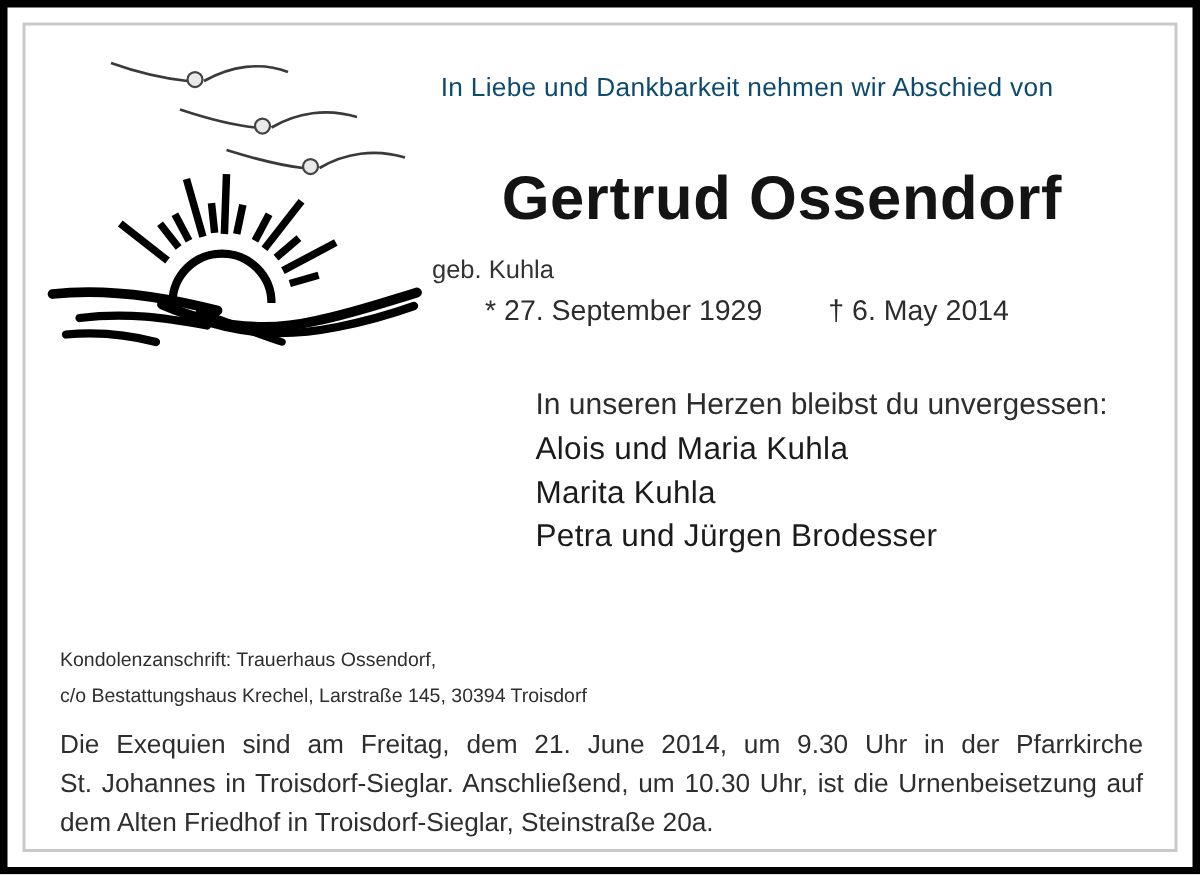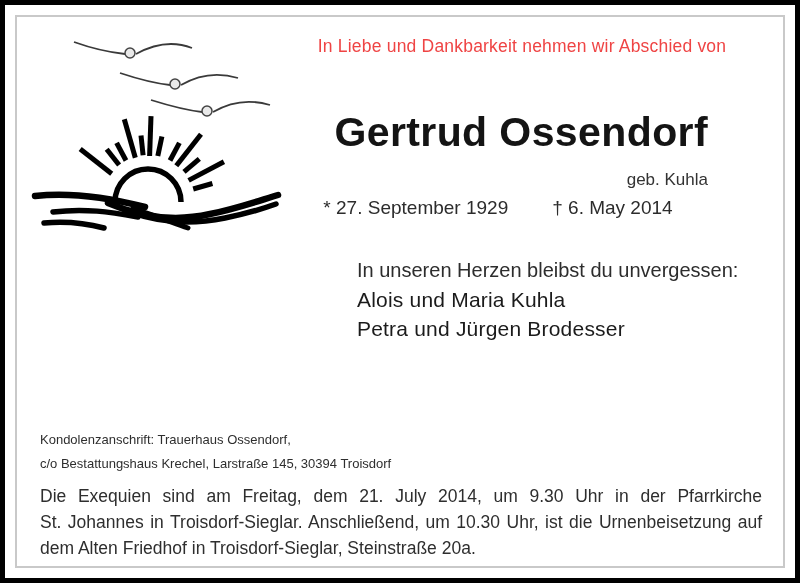--- a/index.html
+++ b/index.html
@@ -10,31 +10,31 @@
     font-family:"Liberation Sans","DejaVu Sans",sans-serif;
     color:#2a2a2a;
     overflow:hidden;
   }
   .outer-frame{position:absolute;inset:0;border:5px solid #000;pointer-events:none;}
   .inner-frame{position:absolute;inset:15px;border:2px solid #c9c9c9;pointer-events:none;}
 
   .illustration{position:absolute;left:30px;top:25px;width:270px;height:215px;}
 
   .intro{
-    position:absolute;left:288px;top:36px;width:420px;
-    text-align:center;font-size:17.5px;color:#ef4444;letter-spacing:.2px;margin-left:24px;
+    position:absolute;left:288px;top:48px;width:420px;
+    text-align:center;font-size:17.5px;color:#0c4a6e;letter-spacing:.2px;
   }
   .name{
     position:absolute;left:288px;top:110px;width:420px;
     text-align:right;font-size:41px;font-weight:700;color:#141414;
     letter-spacing:.4px;line-height:1.1;
   }
   .maiden{
     position:absolute;left:288px;top:170px;width:420px;
-    text-align:right;font-size:17px;color:#333;
+    text-align:left;font-size:17px;color:#333;
   }
   .dates{
     position:absolute;left:288px;top:197px;width:420px;
     display:flex;justify-content:center;gap:44px;
     font-size:19px;color:#2c2c2c;
   }
 
   .mourners{position:absolute;left:357px;top:256px;}
   .mline{font-size:20px;line-height:29px;color:#2d2d2d;}
   .mname{font-size:21px;font-weight:400;line-height:29px;color:#1b1b1b;letter-spacing:.2px;}
@@ -108,26 +108,27 @@
   <div class="maiden">geb. Kuhla</div>
 
   <div class="dates">
     <span>* 27. September 1929</span>
     <span>† 6. May 2014</span>
   </div>
 
   <div class="mourners">
     <div class="mline">In unseren Herzen bleibst du unvergessen:</div>
     <div class="mname">Alois und Maria Kuhla</div>
+    <div class="mname">Marita Kuhla</div>
     <div class="mname">Petra und Jürgen Brodesser</div>
   </div>
 
   <div class="condolence">
     <div>Kondolenzanschrift: Trauerhaus Ossendorf,</div>
     <div>c/o Bestattungshaus Krechel, Larstraße 145, 30394 Troisdorf</div>
   </div>
 
   <div class="funeral">
-    <div class="just">Die Exequien sind am Freitag, dem 21. July 2014, um 9.30 Uhr in der Pfarrkirche</div>
+    <div class="just">Die Exequien sind am Freitag, dem 21. June 2014, um 9.30 Uhr in der Pfarrkirche</div>
     <div class="just">St. Johannes in Troisdorf-Sieglar. Anschließend, um 10.30 Uhr, ist die Urnenbeisetzung auf</div>
     <div>dem Alten Friedhof in Troisdorf-Sieglar, Steinstraße 20a.</div>
   </div>
 </div>
 
 </body></html>

